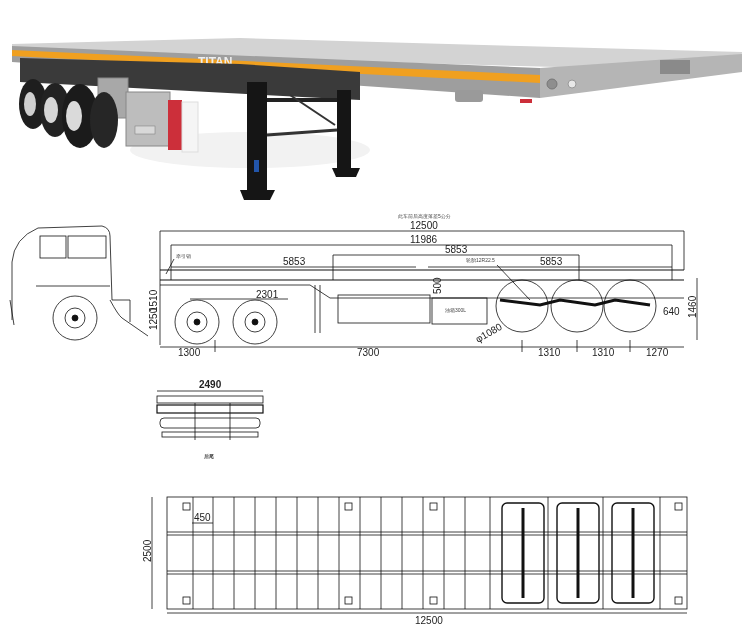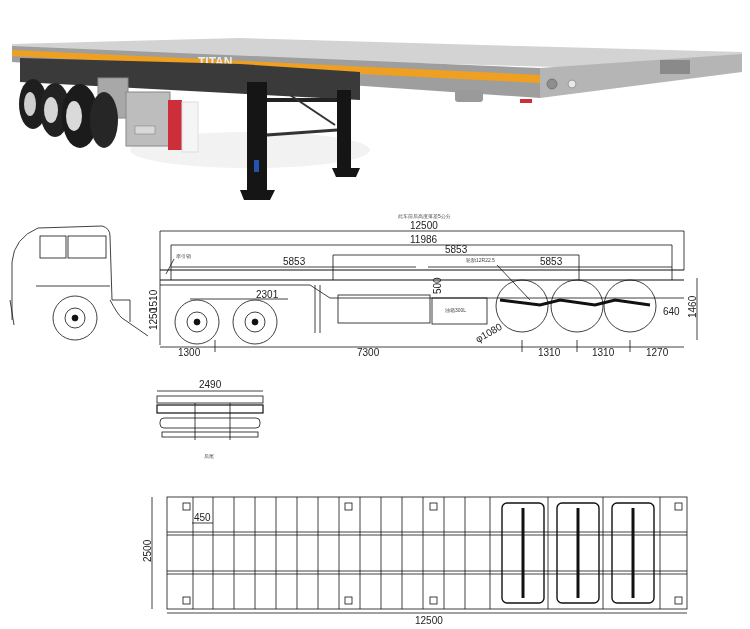--- a/index.html
+++ b/index.html
@@ -142,21 +142,21 @@
     <line x1="577" y1="340" x2="577" y2="352"></line>
     <line x1="630" y1="340" x2="630" y2="352"></line>
     <text class="dim" x="178" y="356" stroke="none">1300</text>
     <text class="dim" x="357" y="356" stroke="none">7300</text>
     <text class="dim" x="538" y="356" stroke="none">1310</text>
     <text class="dim" x="592" y="356" stroke="none">1310</text>
     <text class="dim" x="646" y="356" stroke="none">1270</text>
   </svg>
 </div>
 
-<div class="abs" style="left:150px;top:375px;width:120px;height:90px;">
+<div class="abs" style="left:150px;top:375px;width:120px;height:90px;font-weight:bold;">
   <svg width="120" height="90" viewBox="150 375 120 90" stroke="#111" fill="none" stroke-width="0.8">
     <line x1="157" y1="391" x2="263" y2="391"></line>
     <text class="dim" x="199" y="388" stroke="none">2490</text>
     <rect x="157" y="396" width="106" height="7"></rect>
     <rect x="157" y="405" width="106" height="8" stroke-width="1.2"></rect>
     <line x1="195" y1="403" x2="195" y2="440"></line>
     <line x1="230" y1="403" x2="230" y2="440"></line>
     <rect x="160" y="418" width="100" height="10" rx="4"></rect>
     <rect x="162" y="432" width="96" height="5"></rect>
     <text class="note" x="204" y="458" stroke="none">后尾</text>

